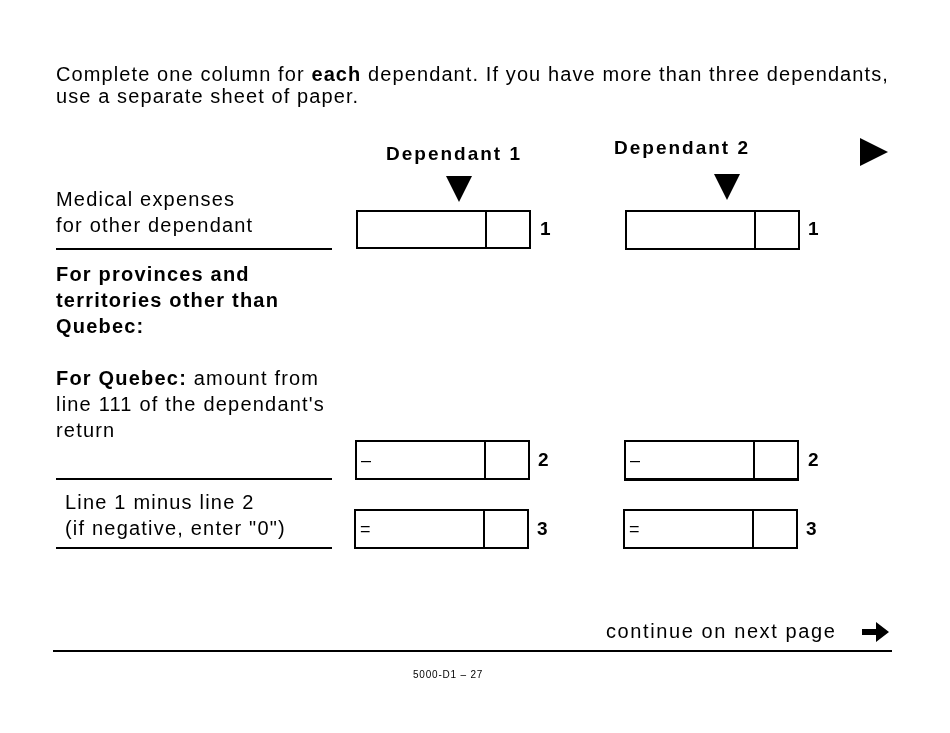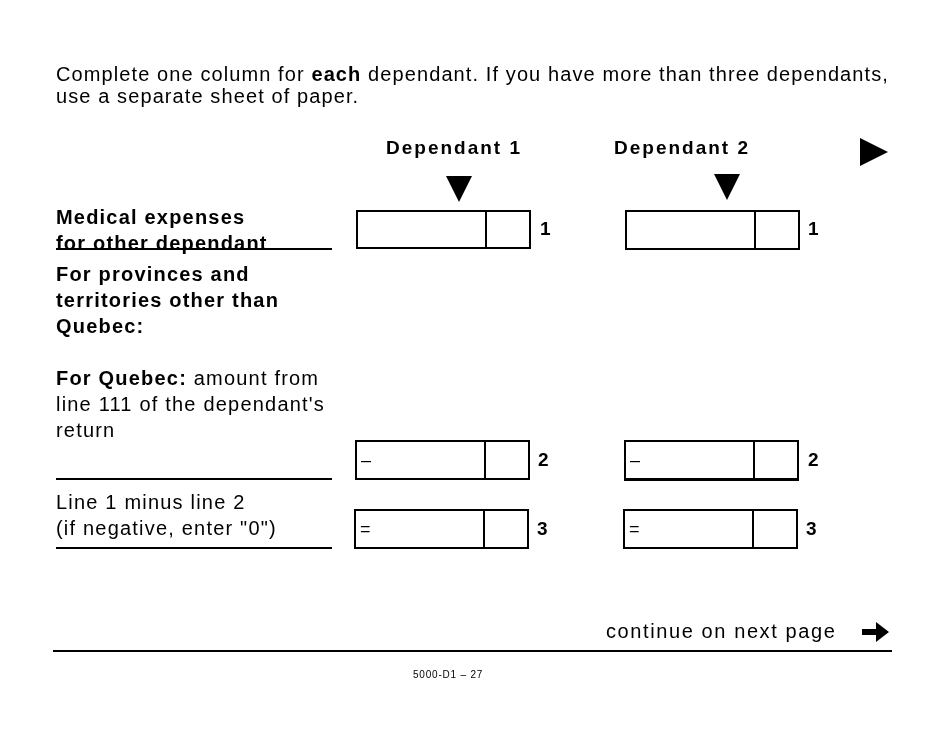--- a/index.html
+++ b/index.html
@@ -19,28 +19,28 @@
   .field .cents { width: 42px; border-left: 2px solid #000; }
   .lineno { font-size: 19px; font-weight: bold; }
   .continue { font-size: 20px; letter-spacing: 1.6px; white-space: nowrap; }
   .pagenum { font-size: 10px; letter-spacing: 0.8px; }
 </style>
 </head>
 <body>
 
 <div class="abs intro"><span>Complete one column for </span><b>each</b><span> dependant. If you have more than three dependants, use a separate sheet of paper.</span></div>
 
-<div class="abs dep-head" style="left:386px; top:137px;">Dependant 1</div>
+<div class="abs dep-head" style="left:386px; top:143px;">Dependant 1</div>
 <div class="abs dep-head" style="left:614px; top:137px;">Dependant 2</div>
 <div class="abs right-tri" style="left:860px; top:138px;"></div>
 
 <div class="abs down-tri" style="left:446px; top:176px;"></div>
 <div class="abs down-tri" style="left:714px; top:174px;"></div>
 
-<div class="abs label" style="top:204px;font-weight:bold;">
+<div class="abs label" style="top:186px;">
   <div>Medical expenses</div>
   <div>for other dependant</div>
 </div>
 <div class="abs rule" style="left:56px; top:248px; width:276px;"></div>
 
 <div class="abs field" style="left:356px; top:210px; width:175px; height:39px;">
   <div class="dollars"></div>
   <div class="cents"></div>
 </div>
 <div class="abs lineno" style="left:540px; top:218px;">1</div>
@@ -63,21 +63,21 @@
   <div class="cents"></div>
 </div>
 <div class="abs lineno" style="left:538px; top:449px;">2</div>
 
 <div class="abs field" style="left:624px; top:440px; width:175px; height:41px; border-bottom-width:3px;">
   <div class="dollars">–</div>
   <div class="cents"></div>
 </div>
 <div class="abs lineno" style="left:808px; top:449px;">2</div>
 
-<div class="abs label" style="top:489px;">
+<div class="abs label" style="top:489px;margin-left:9px;">
   <div>Line 1 minus line 2</div>
   <div>(if negative, enter "0")</div>
 </div>
 <div class="abs rule" style="left:56px; top:547px; width:276px;"></div>
 
 <div class="abs field" style="left:354px; top:509px; width:175px; height:40px;">
   <div class="dollars">=</div>
   <div class="cents"></div>
 </div>
 <div class="abs lineno" style="left:537px; top:518px;">3</div>

